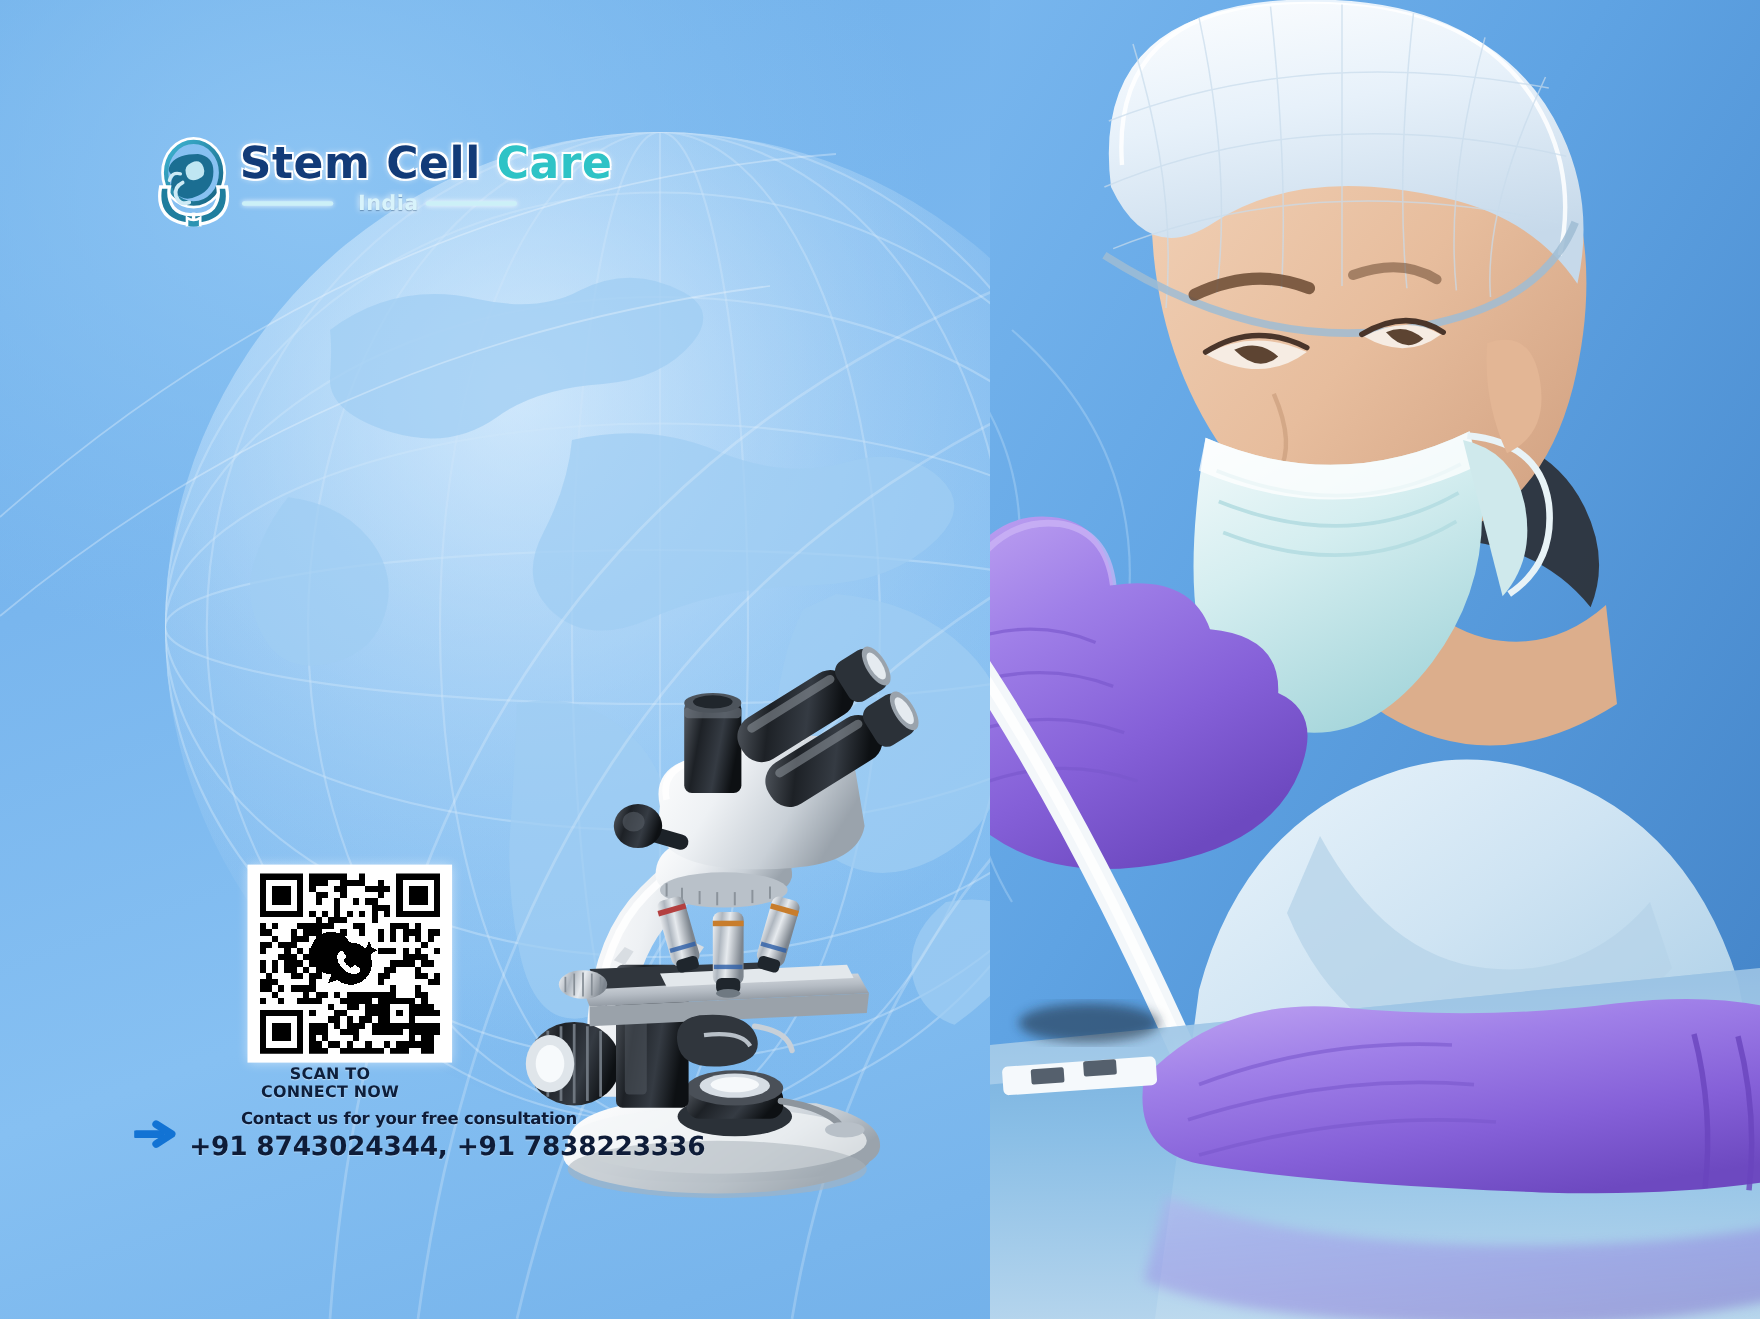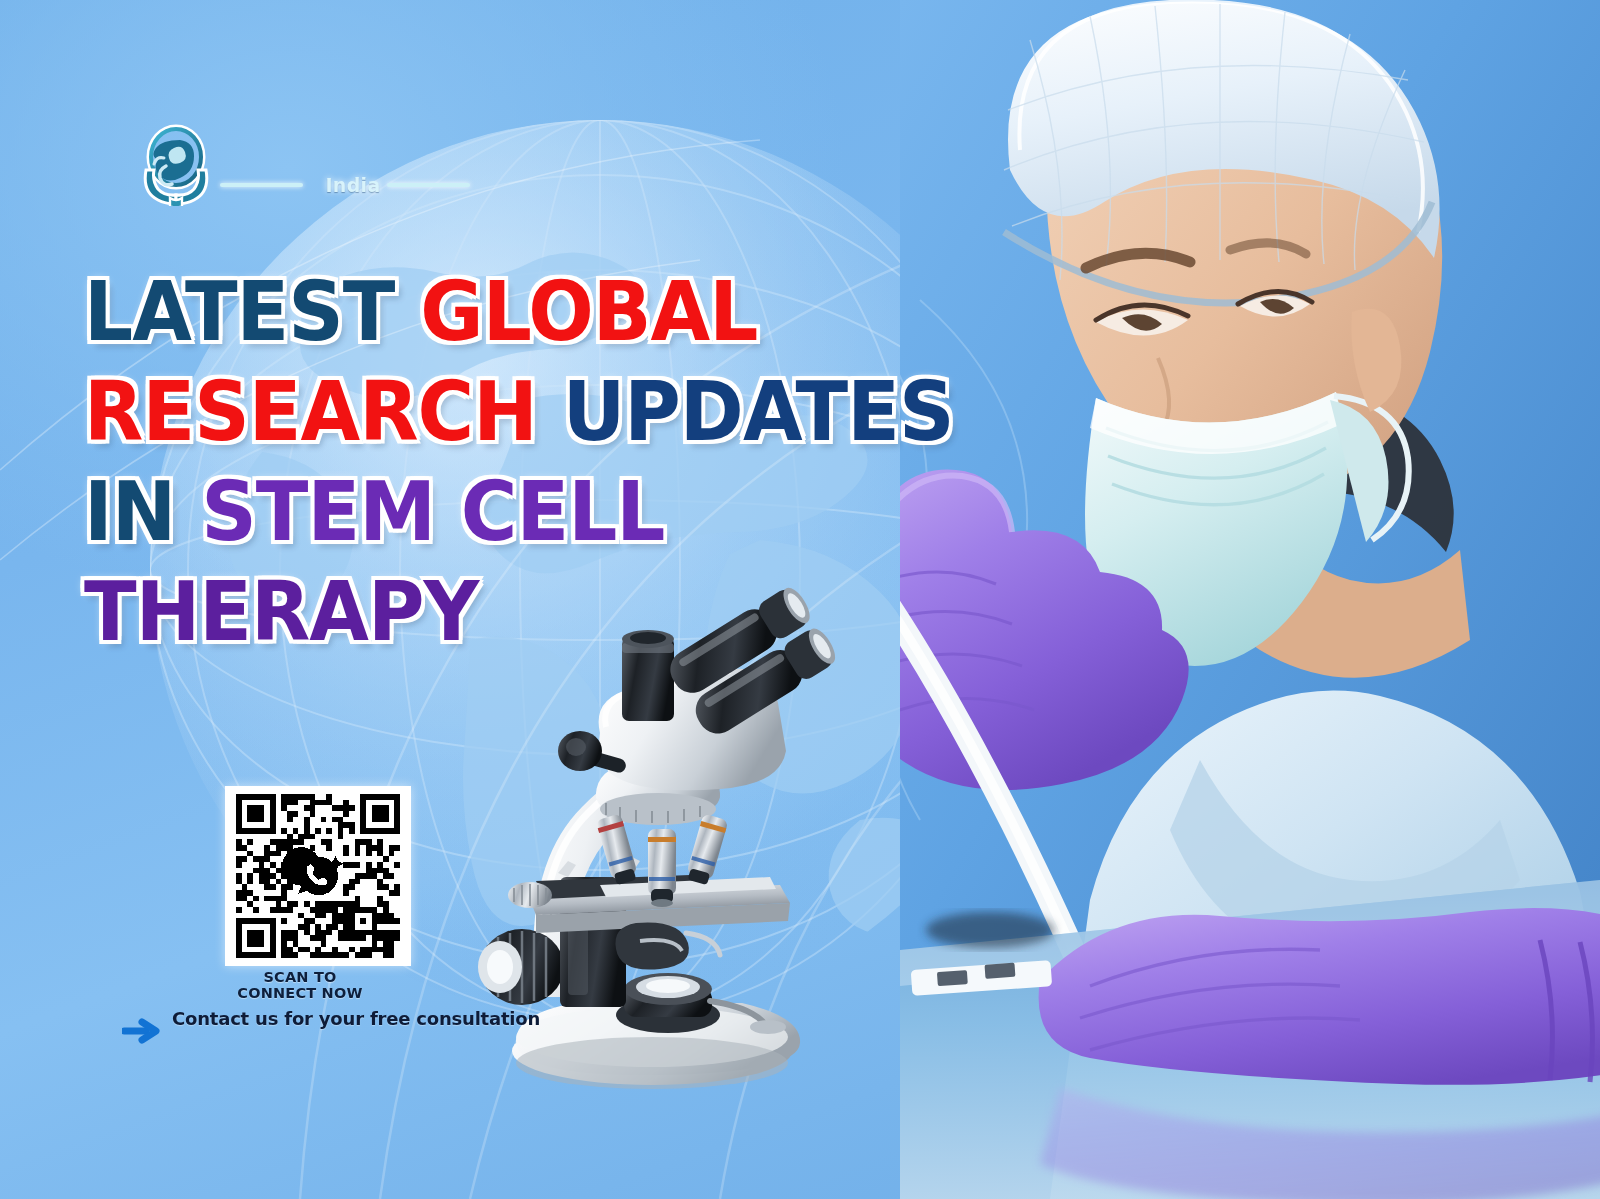--- a/index.html
+++ b/index.html
@@ -111,23 +111,24 @@
     color:#0d1f3c;
     text-shadow:0 1px 1px rgba(255,255,255,.45);
   }
 
   
   #contact { position:absolute; left:122px; top:1008px; width:480px; }
   #contact-arrow { position:absolute; left:0; top:10px; width:40px; height:26px; }
   #contact-lines { margin-left:50px; }
   .contact-l1 {
     font-family:"DejaVu Sans", sans-serif;
-    font-size:18px; font-weight:bold; color:#0e1c38;
+    font-size:15px; font-weight:bold; color:#0e1c38;
     letter-spacing:-.2px; white-space:nowrap;
     text-shadow:0 1px 1px rgba(255,255,255,.35);
+    margin-left:47px;
   }
   .contact-l2 {
     font-family:"DejaVu Sans", sans-serif;
     font-size:24px; font-weight:bold; color:#0e1c38;
     letter-spacing:-.2px; white-space:nowrap; margin-top:2px;
     text-shadow:0 1px 1px rgba(255,255,255,.35);
   }
 
   
   #scientist { position:absolute; right:0; top:0; width:700px; height:1199px; }
@@ -529,41 +530,28 @@
 
       <path d="M40 16 q14 2 14 16 q0 16 -14 22 q-12 6 -20 -2 q-8-8 -2 -16 q-8-4 -2 -12 q6-8 24 -8z" fill="#1b6e92"></path>
       <path d="M34 24 q8-4 11 4 q3 8 -5 11 q-9 3 -11 -5 q-2-7 5 -10z" fill="#bfe6f2"></path>
       <path d="M26 42 q-8 4 -6 12 q3 9 12 6" fill="none" stroke="#cdeaf5" stroke-width="3.5" stroke-linecap="round"></path>
       <path d="M24 34 q-8-2 -10 6" fill="none" stroke="#cdeaf5" stroke-width="3" stroke-linecap="round"></path>
 
       <path d="M6 46 q-4 22 12 30 q10 5 18 3 l0-8 q-12 1 -18-6 q-6-8 -4 -19z" fill="#1f7e9e" stroke="#ffffff" stroke-width="3"></path>
       <path d="M66 46 q4 22 -12 30 q-10 5 -18 3 l0-8 q12 1 18-6 q6-8 4 -19z" fill="#1f7e9e" stroke="#ffffff" stroke-width="3"></path>
       <path d="M30 74 q6 4 12 0 l0 8 q-6 3 -12 0z" fill="#2b93b2" stroke="#ffffff" stroke-width="2.4"></path>
     </svg>
+    <div class="logo-text"><span class="t1">Stem Cell </span><span class="t2">Care</span></div>
     <div class="logo-sub">
       <span class="logo-rule"></span>
       <span class="logo-india">India</span>
       <span class="logo-rule"></span>
     </div>
   </div>
 
-  <div id="headline">
-    <div class="hl-line">
-      <span class="w c-navy">LATEST </span><span class="w c-red">GLOBAL</span>
-    </div>
-    <div class="hl-line">
-      <span class="w c-red">RESEARCH </span><span class="w c-blue">UPDATES</span>
-    </div>
-    <div class="hl-line">
-      <span class="w c-navy">IN </span><span class="w c-purple">STEM CELL</span>
-    </div>
-    <div class="hl-line">
-      <span class="w c-dpurp">THERAPY</span>
-    </div>
-  </div>
 
   <div id="qr-block">
     <div id="qr-frame">
       <svg id="qr-canvas" viewBox="0 0 29 29" shape-rendering="crispEdges">
         <rect width="29" height="29" fill="#ffffff"></rect>
         <g fill="#000000" id="qr-cells">
             <rect x="0" y="0" width="1" height="1"></rect>
             <rect x="1" y="0" width="1" height="1"></rect>
             <rect x="2" y="0" width="1" height="1"></rect>
             <rect x="3" y="0" width="1" height="1"></rect>
@@ -968,16 +956,17 @@
     <div id="qr-caption">SCAN TO CONNECT NOW</div>
   </div>
 
   <div id="contact">
     <svg id="contact-arrow" viewBox="0 0 40 26">
       <path d="M2 13 L24 13" stroke="#1273d4" stroke-width="7" stroke-linecap="round"></path>
       <path d="M20 4 L34 13 L20 22" fill="none" stroke="#1273d4" stroke-width="7" stroke-linecap="round" stroke-linejoin="round"></path>
     </svg>
     <div id="contact-lines">
       <div class="contact-l1">Contact us for your free consultation</div>
+      <div class="contact-l2">+91 8743024344, +91 7838223336</div>
     </div>
   </div>
 
 </div>
 
 </body></html>

